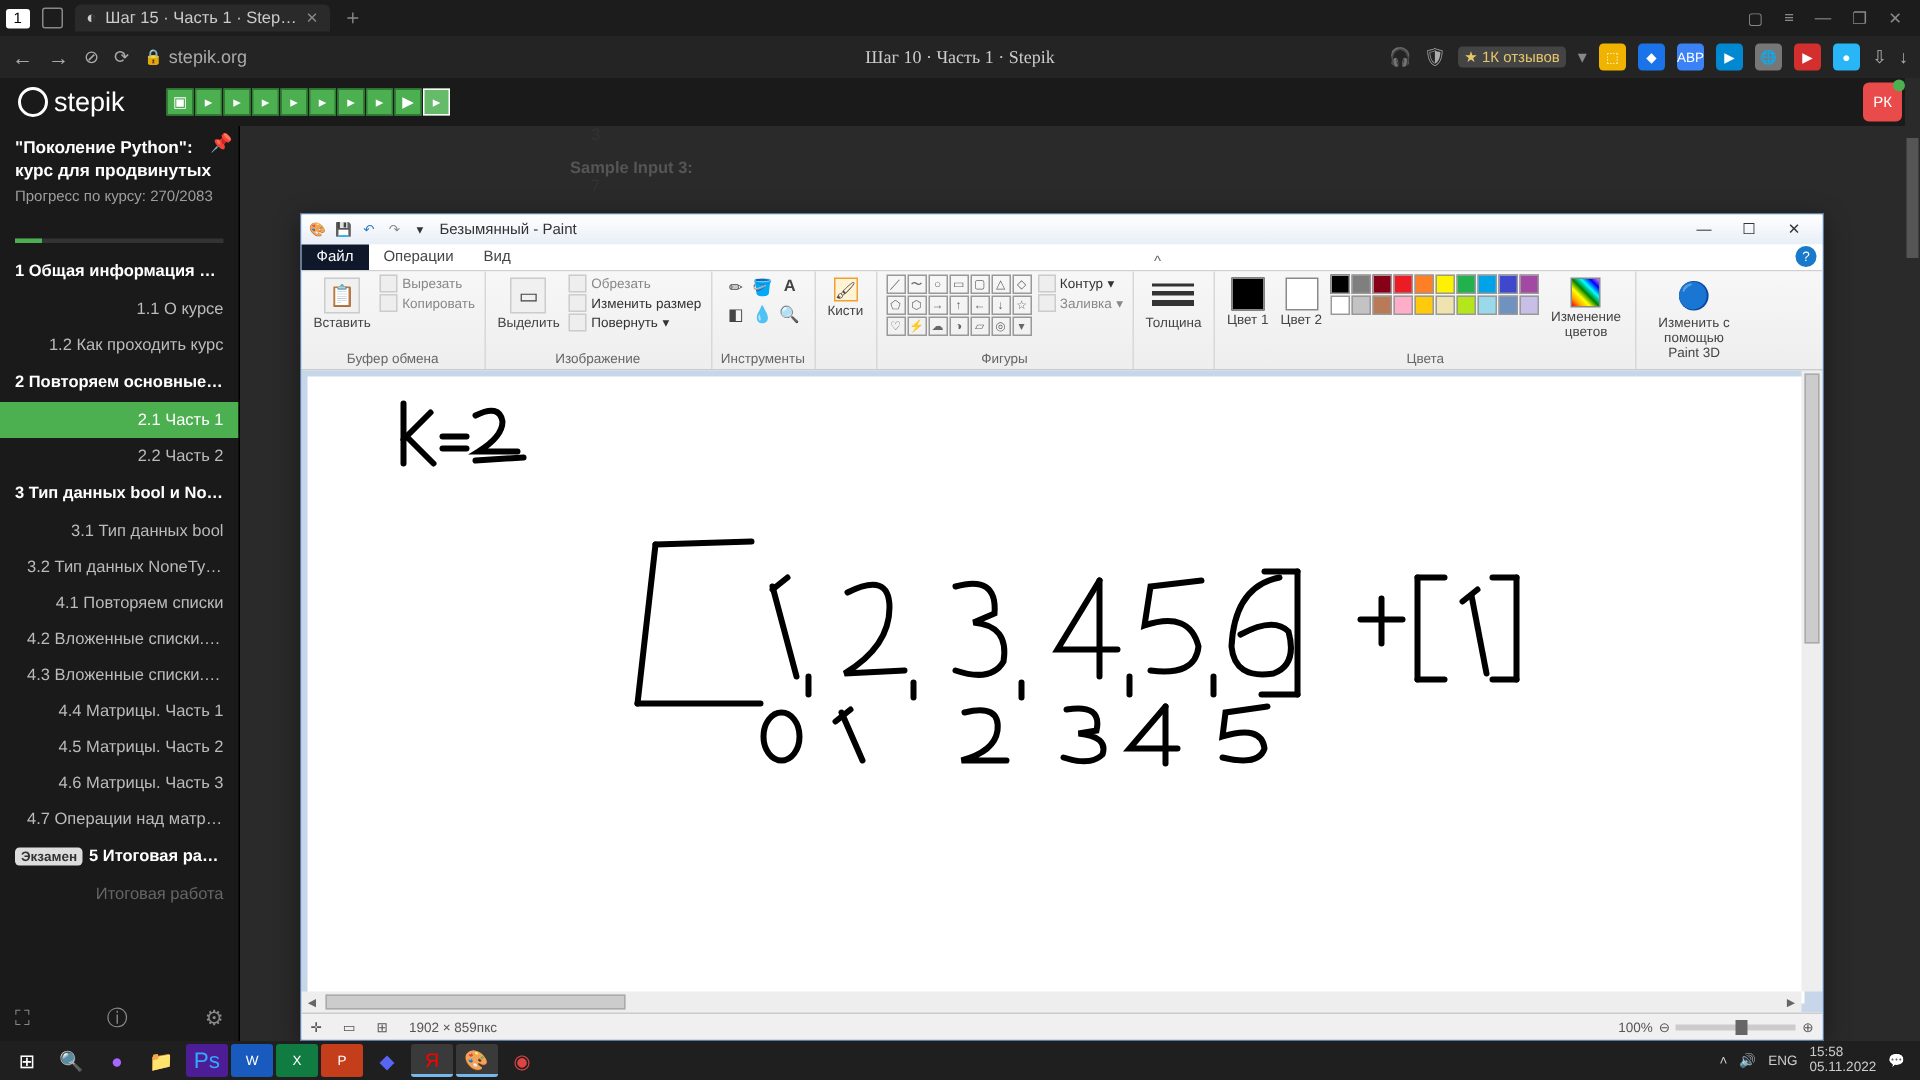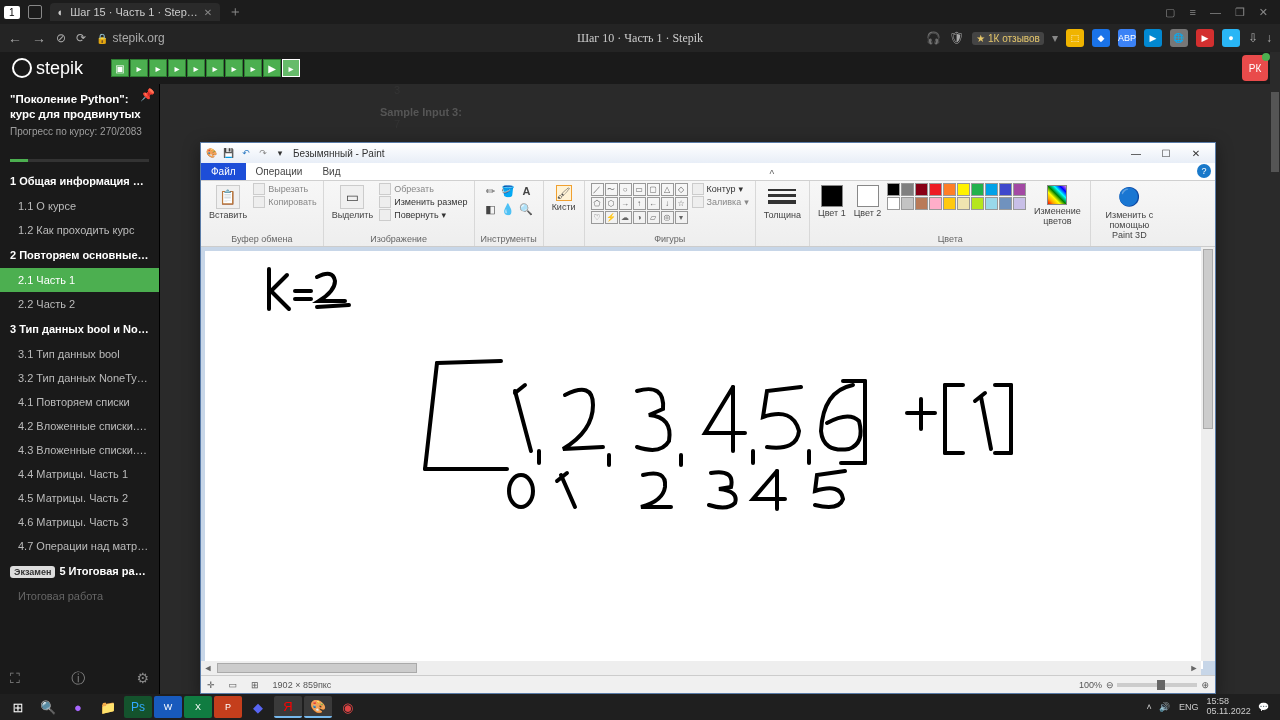--- a/index.html
+++ b/index.html
@@ -35,42 +35,42 @@
 
 
 .content-area { position:absolute; top:84px; left:0; right:0; bottom:26px; display:flex;}
 .sidebar { width:160px; background:#1a1a1a; color:#ccc; font-size:11px; overflow:hidden; position:relative; border-right:1px solid #000;}
 .course-title { padding:8px 10px 4px; color:#fff; font-size:11.5px; font-weight:600; line-height:1.3;}
 .progress-txt { padding:0 10px 22px; color:#9e9e9e; font-size:10px;}
 .progress-bar { height:3px; background:#333; margin:0 10px 6px; position:relative;}
 .progress-bar::after{content:"";position:absolute;left:0;top:0;height:100%;width:13%;background:#4caf50;}
 .pin { position:absolute; top:4px; right:4px; color:#888; font-size:12px;}
 .section-h { padding:7px 10px; color:#fff; font-weight:600; font-size:11px; white-space:nowrap; overflow:hidden; text-overflow:ellipsis;}
-.section-i { padding:6px 10px 6px 18px; color:#bbb; font-size:11px; white-space:nowrap; overflow:hidden; text-overflow:ellipsis; cursor:pointer;}
+.section-i { padding:6px 10px 6px 18px; color:#bbb; font-size:11px; white-space:nowrap; overflow:hidden; text-overflow:ellipsis; cursor:pointer;text-align:right;}
 .section-i.active { background:#4caf50; color:#fff;}
 .exam-badge { background:#ddd; color:#333; font-size:9px; padding:1px 4px; border-radius:3px; margin-right:4px;}
 .sidebar-footer { position:absolute; bottom:0; left:0; right:0; display:flex; justify-content:space-between; padding:6px 10px; color:#888; font-size:14px;}
 
 .main-panel { flex:1; background:#2a2a2a; position:relative;}
 .lesson-bg { position:absolute; left:40px; top:0; right:10px; color:#333; font-size:11px;}
 .lesson-indent { margin-left:180px; }
 .sample-h { color:#555; font-weight:600; margin-top:10px;}
 
 
 .paint { position:absolute; left:200px; top:142px; width:1016px; height:552px; background:#fff; border:1px solid #5a7ca8; box-shadow:0 4px 16px rgba(0,0,0,.4);}
 .paint-titlebar { height:20px; background:linear-gradient(#fff,#e8eef7); display:flex; align-items:center; font-size:10px; color:#333; padding:0 4px;}
 .qat { display:flex; gap:3px; align-items:center;}
 .qat-btn { width:14px; height:14px; display:flex; align-items:center; justify-content:center; font-size:9px;}
 .paint-title { margin-left:6px; }
 .paint-winbtn { margin-left:auto; display:flex;}
 .paint-winbtn div { width:30px; height:16px; display:flex; align-items:center; justify-content:center; font-size:10px; color:#333;}
 
 .paint-tabs { height:18px; background:#fff; display:flex; font-size:10px; align-items:flex-end; border-bottom:1px solid #d0d0d0;}
 .ptab { padding:3px 10px; color:#444; cursor:pointer;}
-.ptab.active { background:#1d4ed8; color:#fff;}
+.ptab.active { background:#0f172a; color:#fff;}
 .help-q { margin-left:auto; width:14px; height:14px; background:#1979ca; color:#fff; border-radius:50%; font-size:9px; display:flex; align-items:center; justify-content:center; margin-right:4px; margin-bottom:2px;}
 
 .ribbon { height:66px; background:linear-gradient(#f7f7f7,#eee); border-bottom:1px solid #ccc; display:flex; font-size:9px; color:#444;}
 .rgroup { border-right:1px solid #d8d8d8; padding:2px 6px; display:flex; flex-direction:column; align-items:center; justify-content:space-between;}
 .rgroup-label { font-size:9px; color:#666; margin-top:auto; padding-top:2px;}
 .rgroup-body { display:flex; gap:4px; align-items:flex-start; flex:1;}
 .big-btn { display:flex; flex-direction:column; align-items:center; gap:1px; padding:2px;}
 .big-icon { width:24px; height:24px; background:#f0f0f0; border:1px solid #ccc; display:flex; align-items:center; justify-content:center; font-size:14px;}
 .small-btns { display:flex; flex-direction:column; gap:1px;}
 .small-btn { display:flex; align-items:center; gap:3px; font-size:9px; color:#888;}
@@ -498,21 +498,21 @@
       <span>⊕</span>
     </div>
   </div>
 </div>
 
 <div class="taskbar">
   <div class="tb-item" style="color:#fff">⊞</div>
   <div class="tb-item" style="color:#fff">🔍</div>
   <div class="tb-item" style="color:#a866ff">●</div>
   <div class="tb-item">📁</div>
-  <div class="tb-item" style="background:#14532d;color:#31a8ff;font-size:12px">Ps</div>
+  <div class="tb-item" style="background:#4c1d95;color:#31a8ff;font-size:15px">Ps</div>
   <div class="tb-item" style="background:#185abd;color:#fff;font-size:9px">W</div>
   <div class="tb-item" style="background:#107c41;color:#fff;font-size:9px">X</div>
   <div class="tb-item" style="background:#c43e1c;color:#fff;font-size:9px">P</div>
   <div class="tb-item" style="color:#5865f2">◆</div>
   <div class="tb-item active" style="color:#ff0000">Я</div>
   <div class="tb-item active">🎨</div>
   <div class="tb-item" style="color:#d44">◉</div>
   <div class="tray">
     <span>˄</span>
     <span>🔊</span>

